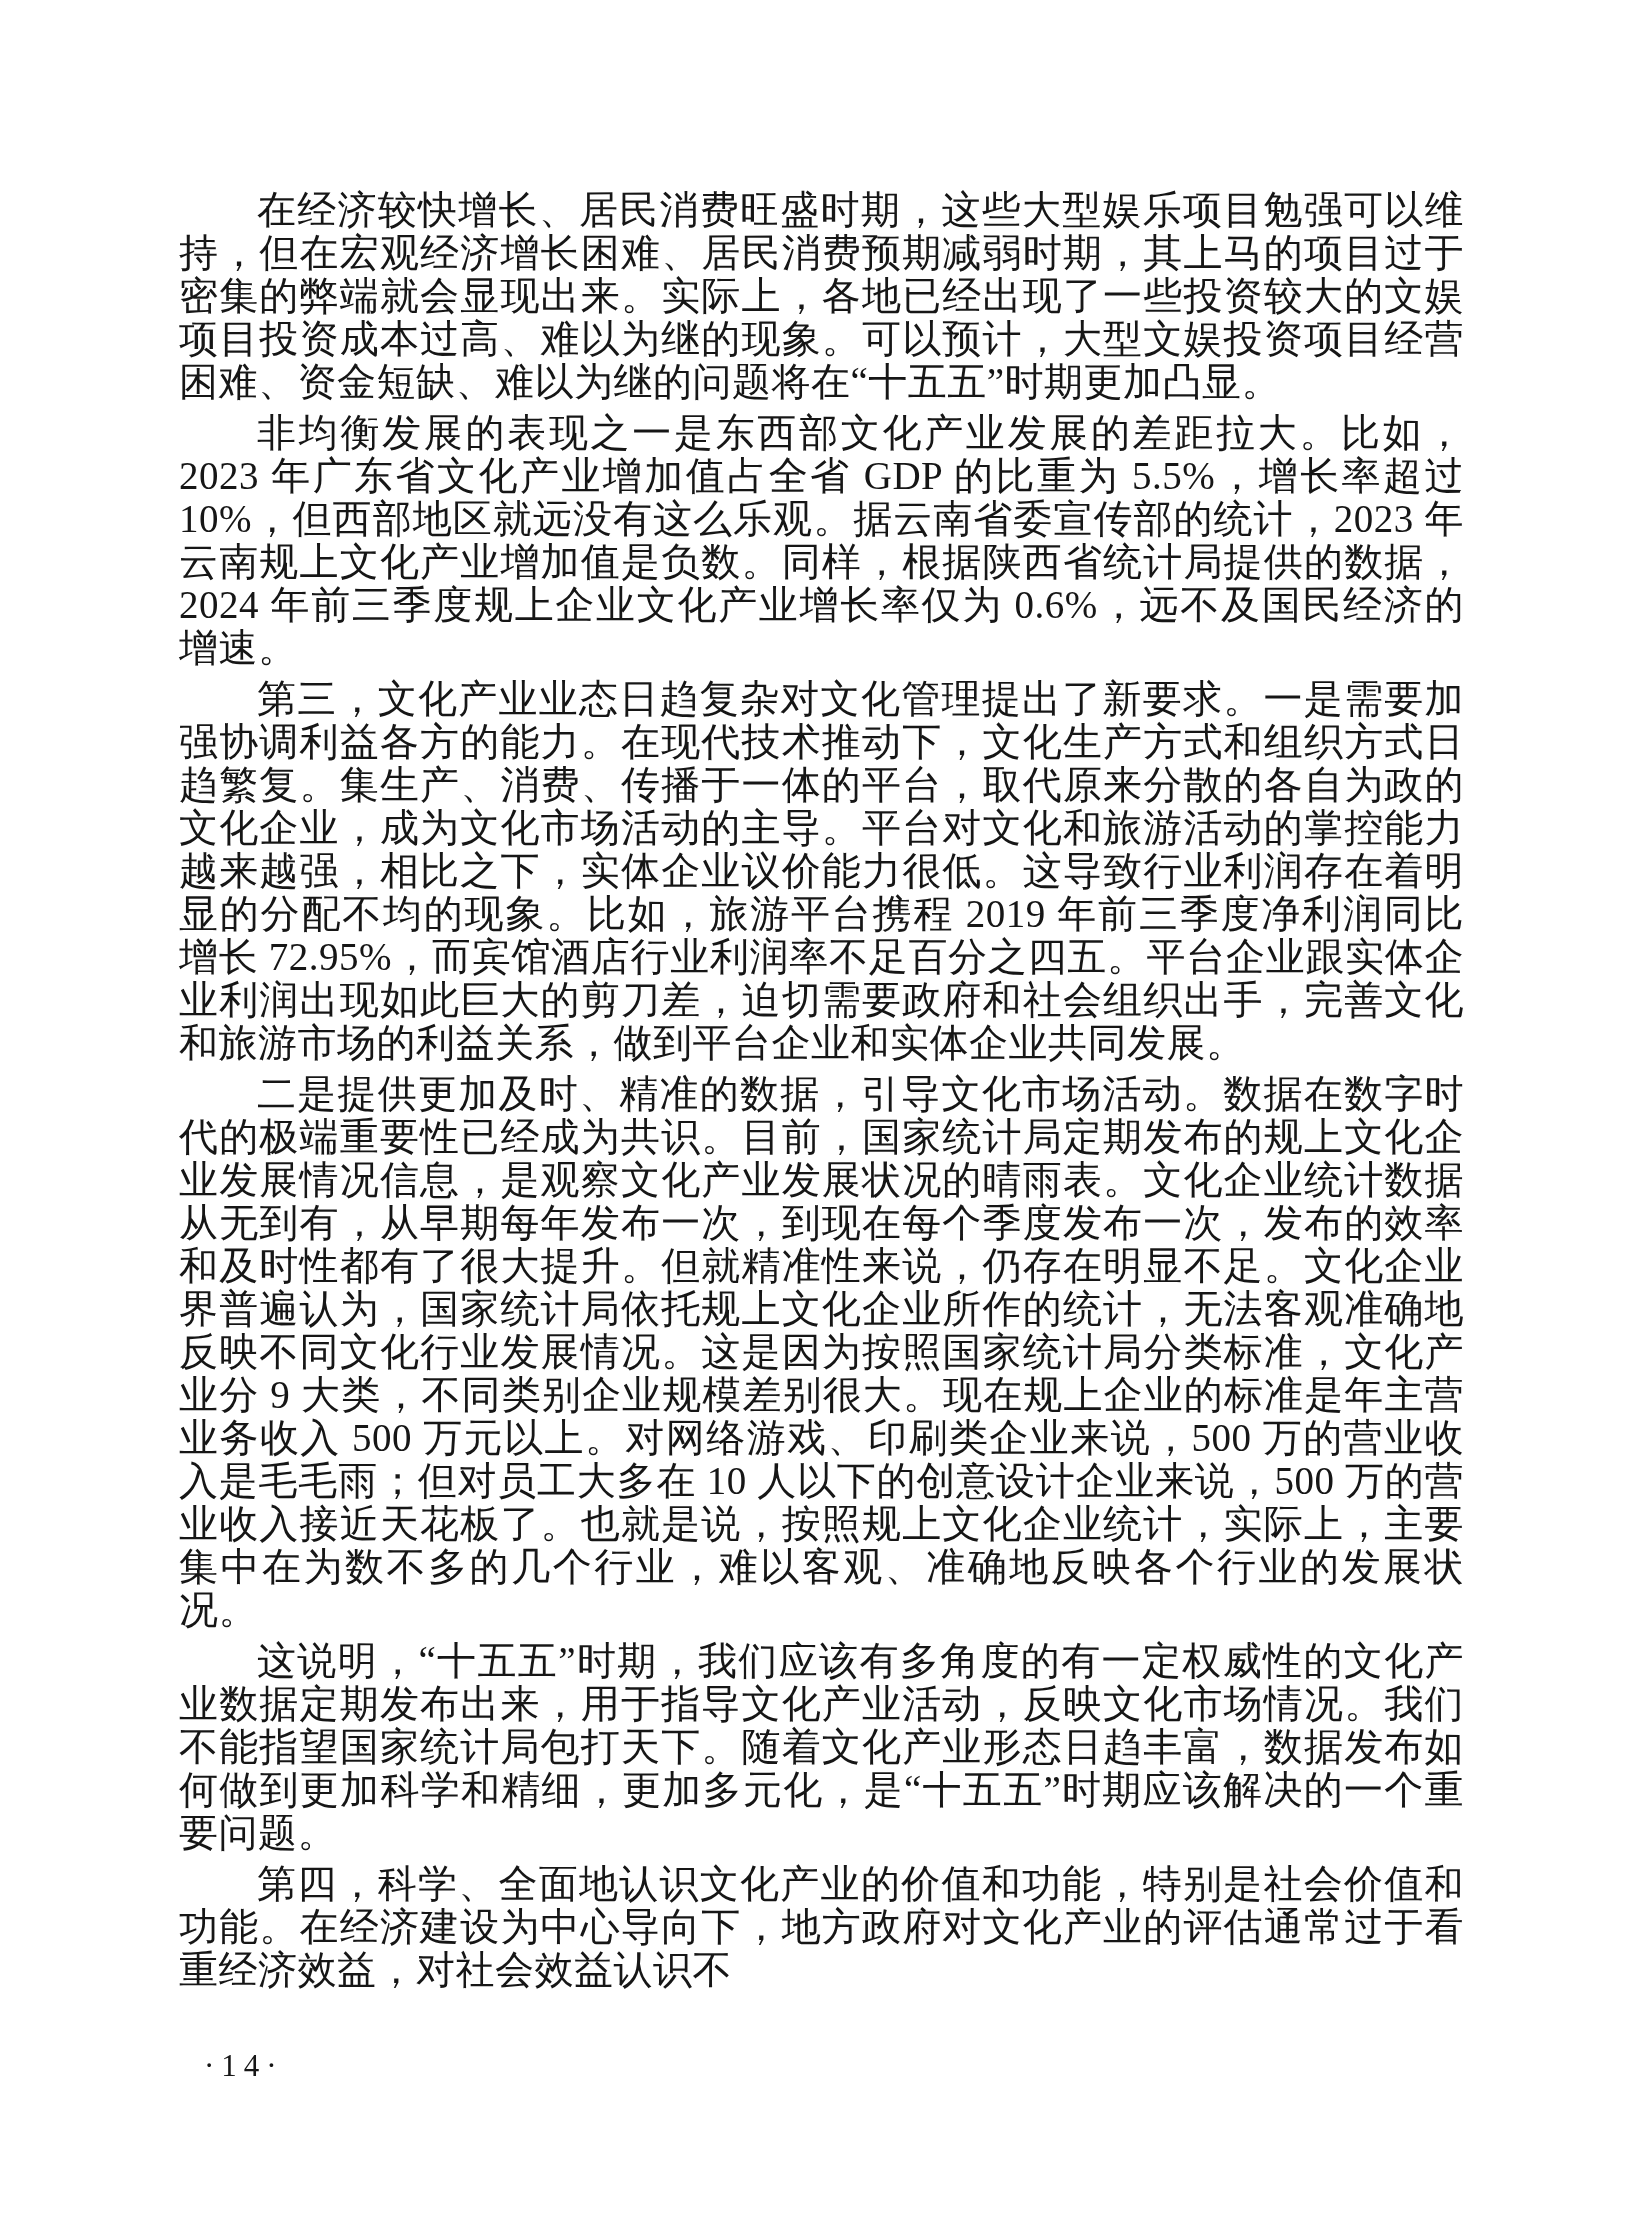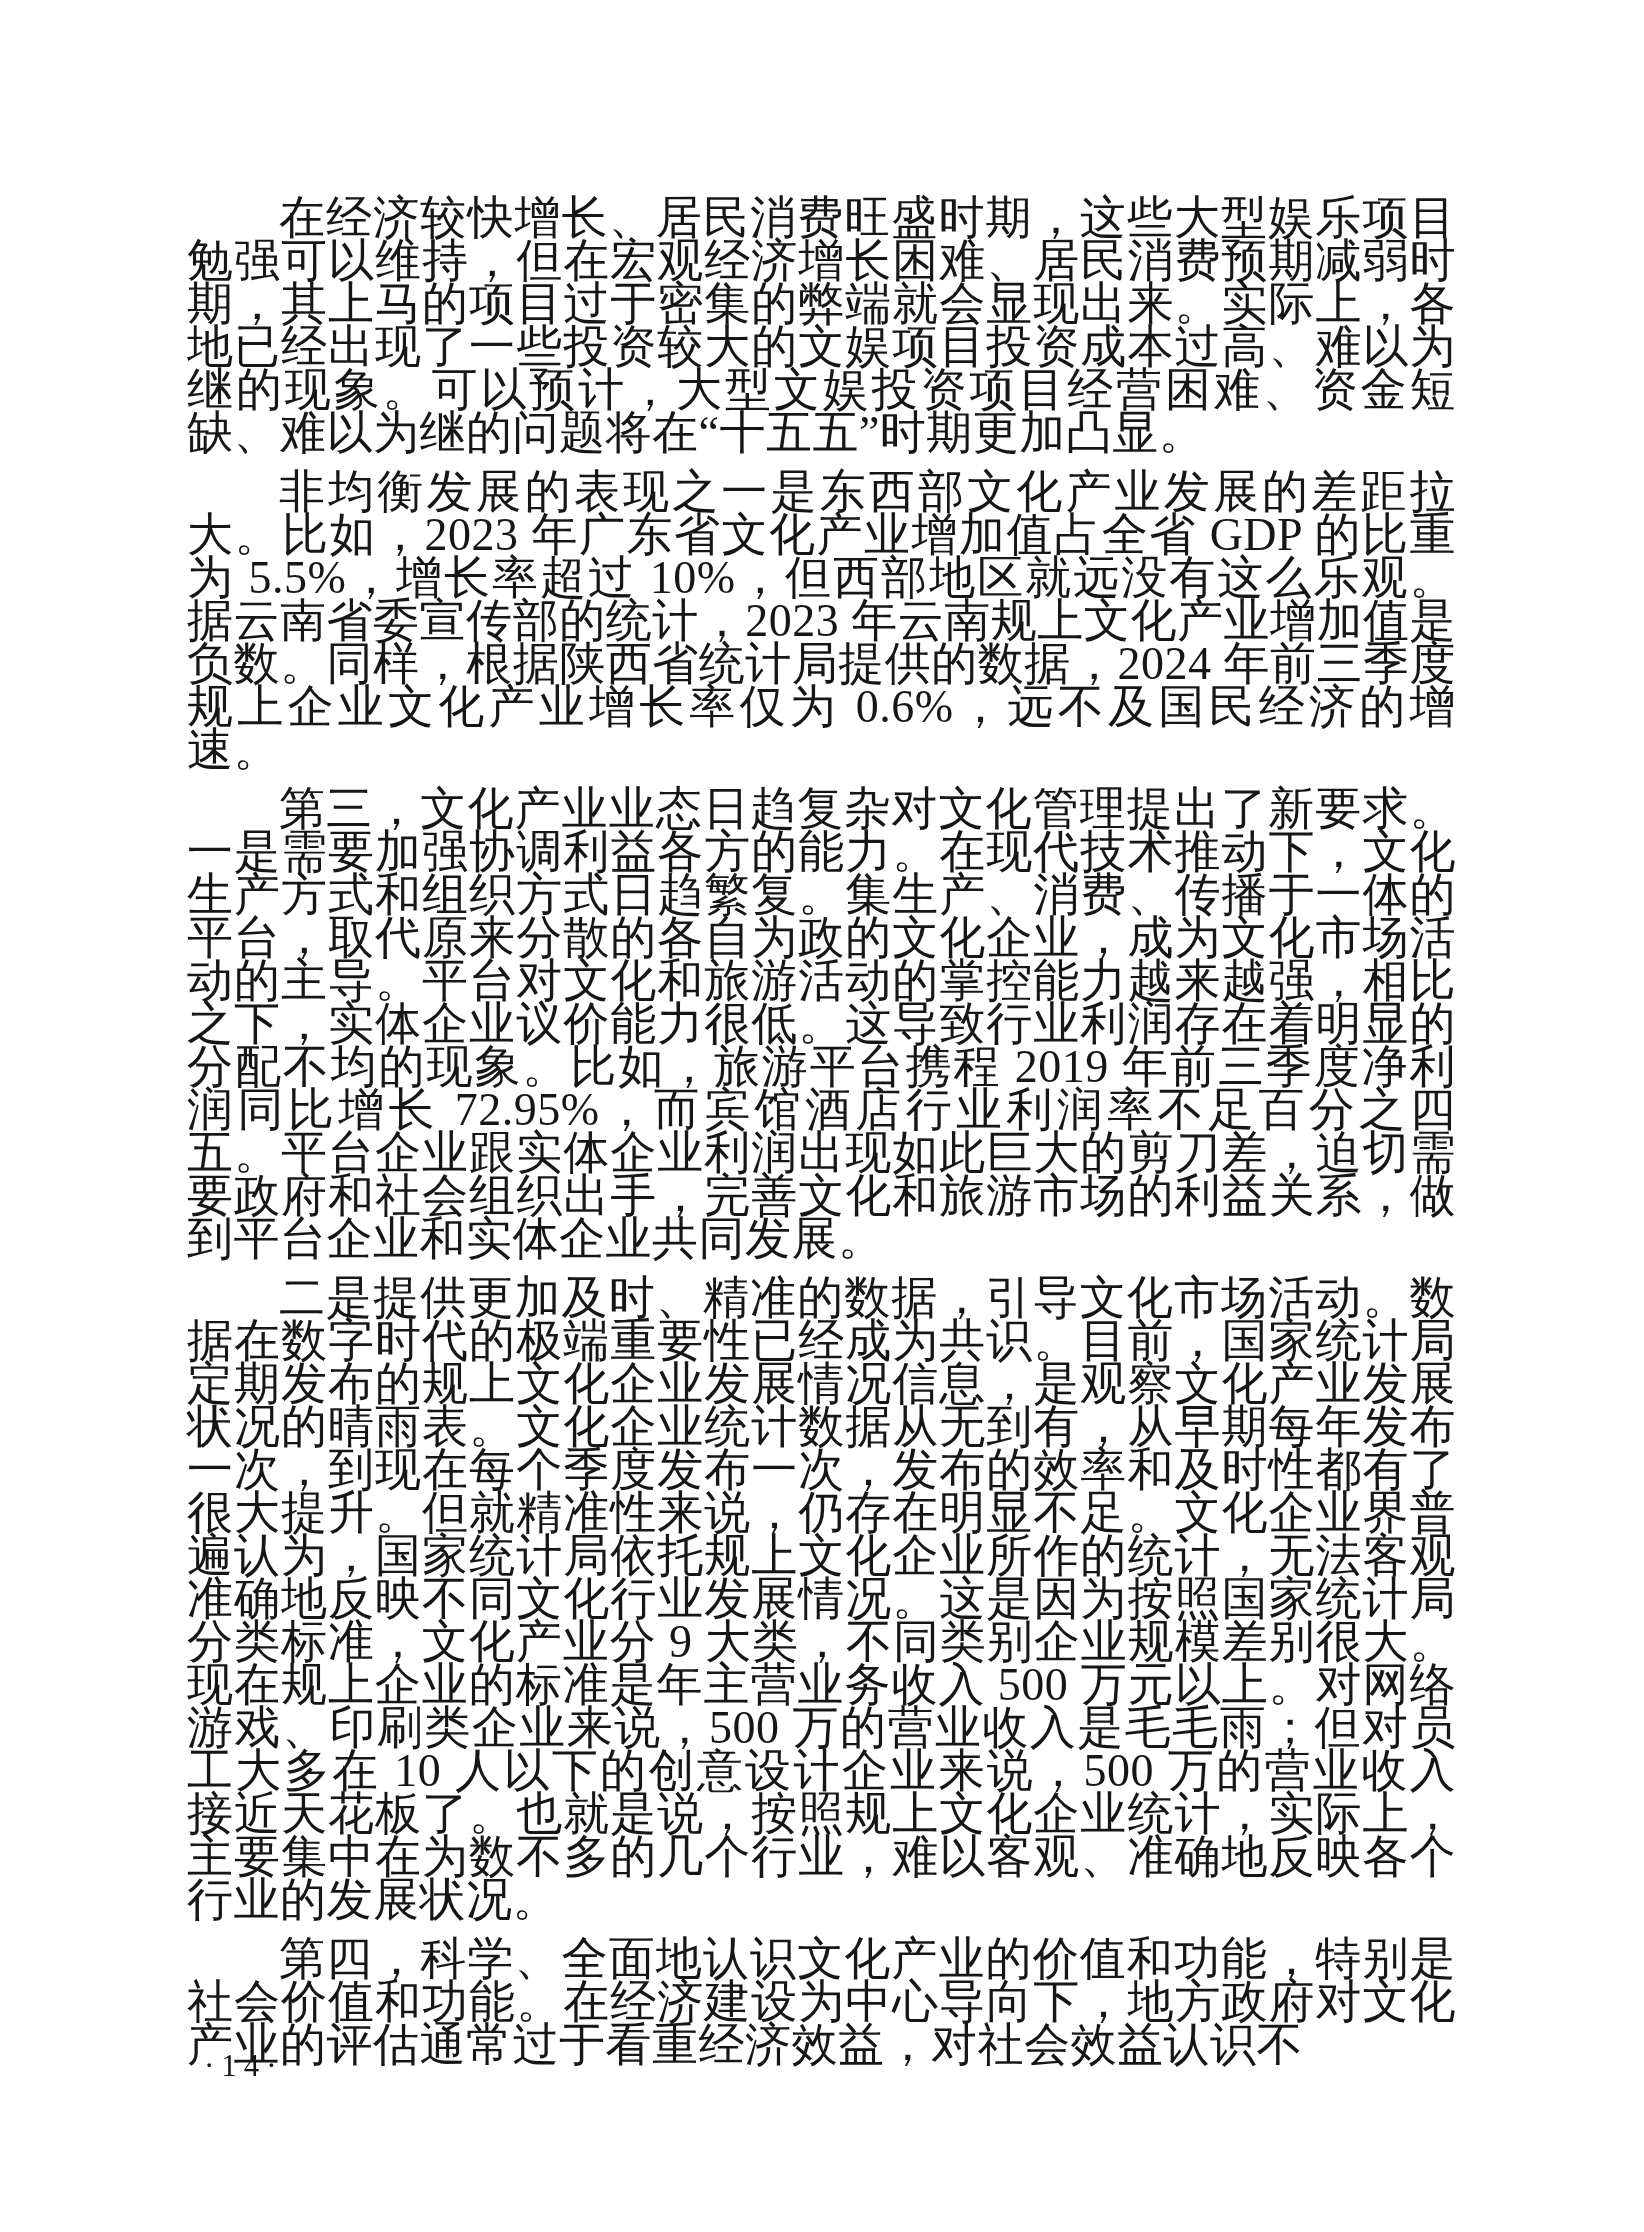--- a/index.html
+++ b/index.html
@@ -23,23 +23,23 @@
     background: #ffffff;
     overflow: hidden;
   }
   .text-block {
     position: absolute;
     left: 171px;
     top: 180px;
     width: 1301px;
   }
   .text-block p {
-    margin: 16px;
+    margin: 8px;
     padding: 0;
-    font-size: 46px;
+    font-size: 39px;
     line-height: 43px;
     text-indent: 2em;
     text-align: justify;
     text-justify: inter-ideograph;
     letter-spacing: 0.5px;
     color: #161616;
   }
   .page-number {
     position: absolute;
     left: 192px;
@@ -53,17 +53,18 @@
 </style>
 </head>
 <body>
 
 <div class="page">
   <div class="text-block">
     <p>在经济较快增长、居民消费旺盛时期，这些大型娱乐项目勉强可以维持，但在宏观经济增长困难、居民消费预期减弱时期，其上马的项目过于密集的弊端就会显现出来。实际上，各地已经出现了一些投资较大的文娱项目投资成本过高、难以为继的现象。可以预计，大型文娱投资项目经营困难、资金短缺、难以为继的问题将在“十五五”时期更加凸显。</p>
     <p>非均衡发展的表现之一是东西部文化产业发展的差距拉大。比如，2023 年广东省文化产业增加值占全省 GDP 的比重为 5.5%，增长率超过 10%，但西部地区就远没有这么乐观。据云南省委宣传部的统计，2023 年云南规上文化产业增加值是负数。同样，根据陕西省统计局提供的数据，2024 年前三季度规上企业文化产业增长率仅为 0.6%，远不及国民经济的增速。</p>
     <p>第三，文化产业业态日趋复杂对文化管理提出了新要求。一是需要加强协调利益各方的能力。在现代技术推动下，文化生产方式和组织方式日趋繁复。集生产、消费、传播于一体的平台，取代原来分散的各自为政的文化企业，成为文化市场活动的主导。平台对文化和旅游活动的掌控能力越来越强，相比之下，实体企业议价能力很低。这导致行业利润存在着明显的分配不均的现象。比如，旅游平台携程 2019 年前三季度净利润同比增长 72.95%，而宾馆酒店行业利润率不足百分之四五。平台企业跟实体企业利润出现如此巨大的剪刀差，迫切需要政府和社会组织出手，完善文化和旅游市场的利益关系，做到平台企业和实体企业共同发展。</p>
     <p>二是提供更加及时、精准的数据，引导文化市场活动。数据在数字时代的极端重要性已经成为共识。目前，国家统计局定期发布的规上文化企业发展情况信息，是观察文化产业发展状况的晴雨表。文化企业统计数据从无到有，从早期每年发布一次，到现在每个季度发布一次，发布的效率和及时性都有了很大提升。但就精准性来说，仍存在明显不足。文化企业界普遍认为，国家统计局依托规上文化企业所作的统计，无法客观准确地反映不同文化行业发展情况。这是因为按照国家统计局分类标准，文化产业分 9 大类，不同类别企业规模差别很大。现在规上企业的标准是年主营业务收入 500 万元以上。对网络游戏、印刷类企业来说，500 万的营业收入是毛毛雨；但对员工大多在 10 人以下的创意设计企业来说，500 万的营业收入接近天花板了。也就是说，按照规上文化企业统计，实际上，主要集中在为数不多的几个行业，难以客观、准确地反映各个行业的发展状况。</p>
+    <p>这说明，“十五五”时期，我们应该有多角度的有一定权威性的文化产业数据定期发布出来，用于指导文化产业活动，反映文化市场情况。我们不能指望国家统计局包打天下。随着文化产业形态日趋丰富，数据发布如何做到更加科学和精细，更加多元化，是“十五五”时期应该解决的一个重要问题。</p>
     <p>第四，科学、全面地认识文化产业的价值和功能，特别是社会价值和功能。在经济建设为中心导向下，地方政府对文化产业的评估通常过于看重经济效益，对社会效益认识不</p>
   </div>
   <div class="page-number">·14·</div>
 </div>
 
 
 </body></html>

